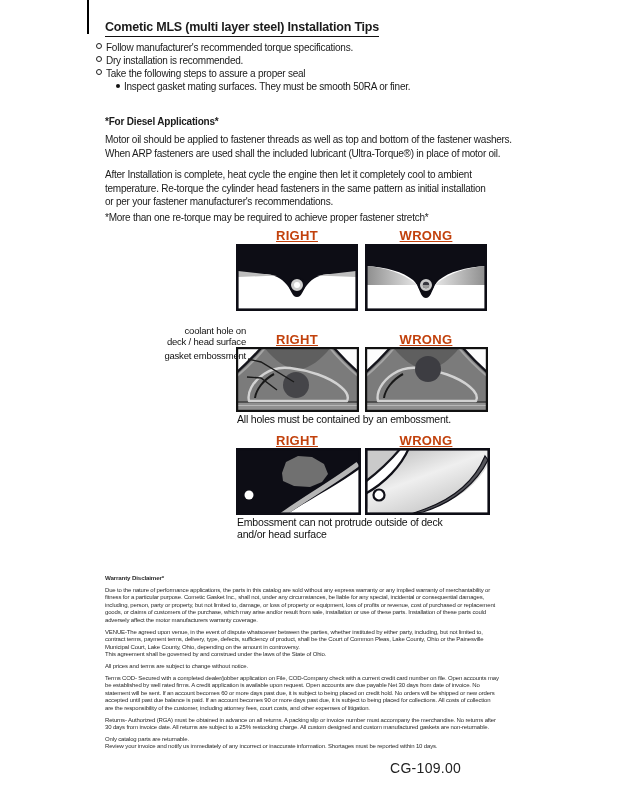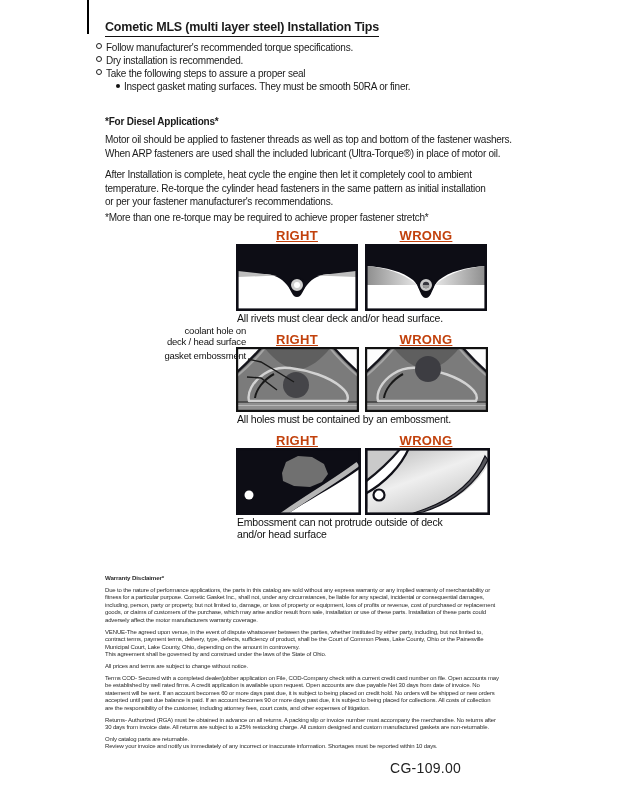--- a/index.html
+++ b/index.html
@@ -94,23 +94,20 @@
     <rect x="0" y="0" width="122" height="67" fill="#ffffff"></rect>
     <path d="M0,0 H122 V22 C100,23 84,28 74,36 C67,42 67,54 61,54 C55,54 55,42 48,36 C38,28 22,23 0,22 Z" fill="#0d0d15"></path>
     <path d="M0,22 C20,23 37,29 50,39 L52,41 L0,41 Z" fill="url(#g1l)"></path>
     <path d="M122,22 C102,23 85,29 72,39 L70,41 L122,41 Z" fill="url(#g1r)"></path>
     <circle cx="61" cy="41" r="7" fill="#c9c9c9" stroke="#0d0d15" stroke-width="2"></circle>
     <circle cx="61" cy="41" r="3.2" fill="#35353d"></circle>
     <path d="M57.8,41 A3.2,3.2 0 0 0 64.2,41 Z" fill="#9a9a9a"></path>
     <rect x="1.3" y="1.3" width="119.4" height="64.4" fill="none" stroke="#0d0d15" stroke-width="2.6"></rect>
   </svg>
 
-  <div class="dg-cap" style="top:312px;">
-    <div>All rivets must clear deck and/or head surface.</div>
-  </div>
 
   <div class="dg-head" style="left:236px;top:332px;">RIGHT</div>
   <div class="dg-head" style="left:365px;top:332px;">WRONG</div>
 
   <svg class="panel" style="left:236px;top:347px;" width="123" height="65" viewBox="0 0 123 65">
     <rect x="0" y="0" width="123" height="65" fill="#7b7b7b"></rect>
     <path d="M28,0 C38,13 49,21 61.5,23 C74,21 85,13 95,0 Z" fill="#5f5f5f"></path>
     <path d="M0,0 H26 C18,9 9,18 0,26 Z" fill="#fdfdfd"></path>
     <path d="M123,0 H97 C105,9 114,18 123,26 Z" fill="#fdfdfd"></path>
     <path d="M30,0 C22,10 12,20 0,30" stroke="#a5a5a5" stroke-width="2" fill="none"></path>

